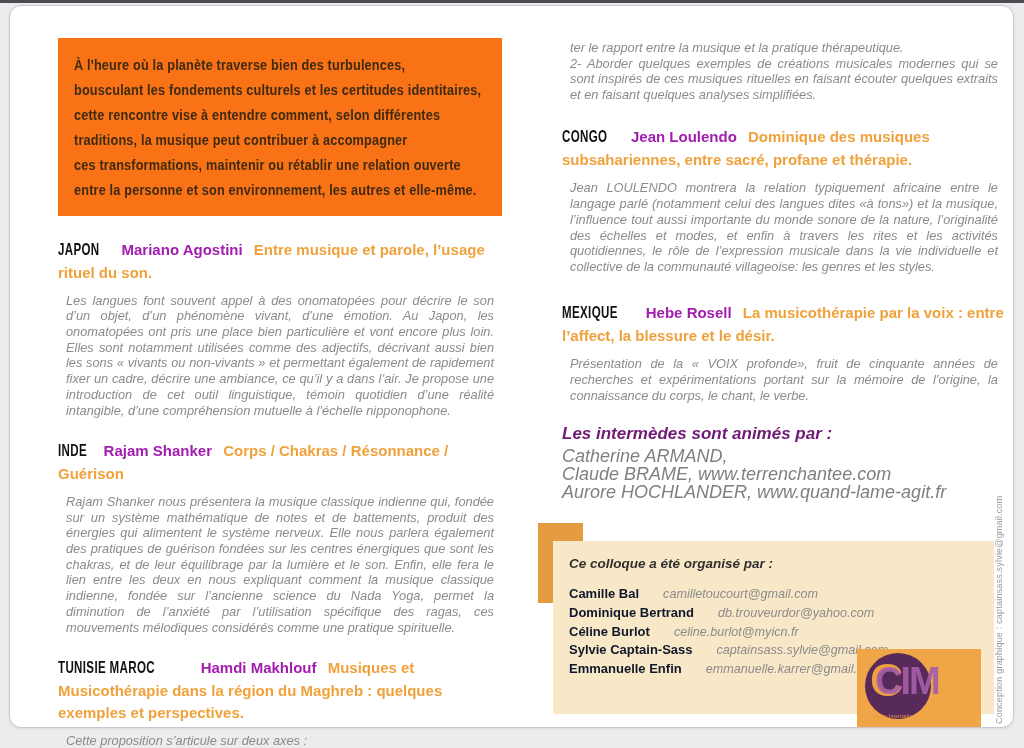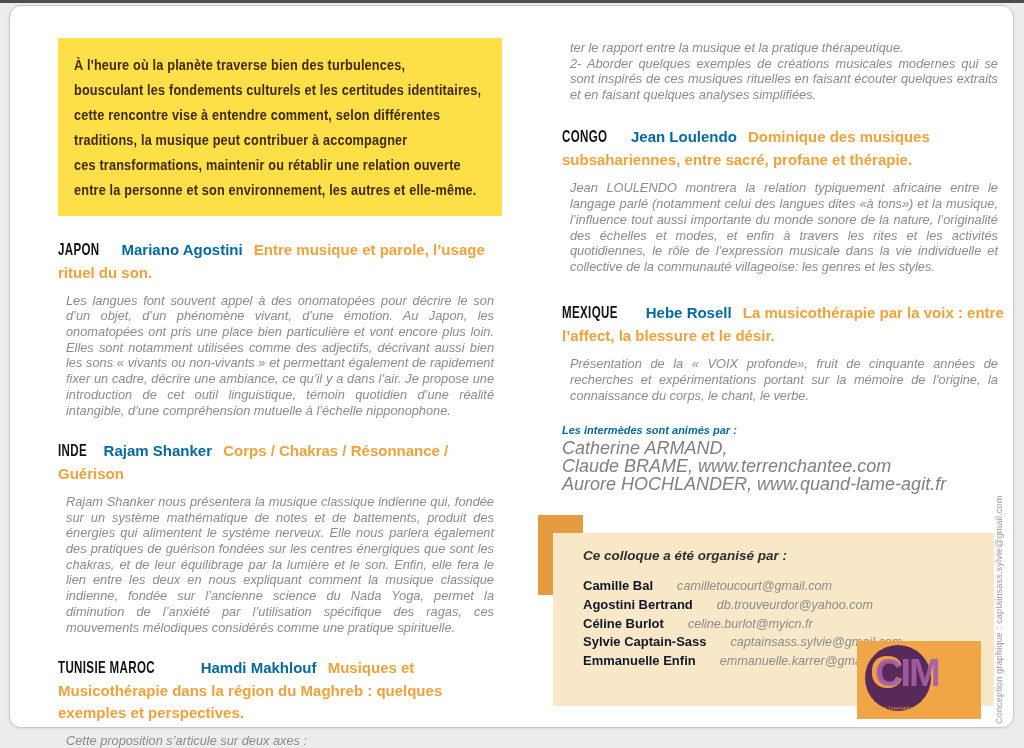--- a/index.html
+++ b/index.html
@@ -10,50 +10,50 @@
   }
   .top-strip{position:absolute;top:0;left:0;width:1024px;height:3px;background:#4c4c52;}
   .page{
     position:absolute;left:9px;top:5px;width:1003px;height:721px;
     background:#ffffff;border:1px solid #c8c8ce;border-radius:12px;
     box-shadow:0 1px 3px rgba(0,0,0,.08);
   }
   
   .col-left{position:absolute;left:48px;top:32px;width:444px;}
   .intro-box{
-    background:#fde047;padding:14px 16px;margin-bottom:22px;
+    background:#f97316;padding:14px 16px;margin-bottom:22px;
   }
   .intro-text{
     display:inline-block;white-space:pre;width:max-content;
     transform:scaleX(.82);transform-origin:left top;
     font-weight:bold;font-size:15.5px;line-height:25px;color:#3f2a12;
     letter-spacing:.2px;
   }
   .sec-head{font-size:15px;font-weight:bold;color:#1f1f1f;line-height:1.45;margin:0 0 9px;}
   .country{
     display:inline-block;white-space:nowrap;font-size:16.5px;letter-spacing:.5px;
     transform:scaleX(.70);transform-origin:0 62%;color:#111;
   }
-  .speaker{color:#0369a1;margin-right:7px;}
+  .speaker{color:#a21caf;margin-right:7px;}
   .sec-title{color:#EFA23B;}
   .body-txt{
     font-style:italic;color:#8b8b8b;font-size:12.8px;line-height:15.7px;
     text-align:justify;white-space:pre-line;margin:0 8px 21px;
   }
   
   .col-right{position:absolute;left:552px;top:34px;width:444px;}
   .mb22{margin-bottom:22px;} .mb10{margin-bottom:10px;} .mb26{margin-bottom:26px;}
   .intermedes{margin-top:14px;}
-  .inter-head{font-size:11px;font-weight:bold;font-style:italic;color:#0369a1;margin:7px 0 3px;}
+  .inter-head{font-size:17px;font-weight:bold;font-style:italic;color:#701a75;margin:7px 0 3px;}
   .inter-line{font-style:italic;color:#7f7f7f;font-size:18px;line-height:18px;}
   
   .org-wrap{position:relative;margin:40px 0 0 -9px;width:441px;}
   .org-tab{position:absolute;left:-15px;top:-18px;width:45px;height:80px;background:#E59B3F;}
   .org-box{
-    position:relative;background:#F9E8C8;padding:15px 0 14px 30px;min-height:144px;
+    position:relative;background:#F9E8C8;padding:15px 0 14px 16px;min-height:144px;
   }
   .org-title{font-size:13.5px;font-weight:bold;font-style:italic;color:#2f2f2f;margin:0 0 14px;}
   .org-row{font-size:13px;line-height:18.6px;}
   .org-name{font-weight:bold;color:#0f172a;margin-right:24px;}
   .org-email{font-style:italic;color:#8b8b8b;font-size:12.6px;}
   
   .logo{position:absolute;left:304px;top:108px;width:124px;height:78px;background:#F0A546;overflow:hidden;}
   .logo-circle{position:absolute;left:8px;top:4px;width:66px;height:66px;border-radius:50%;background:#572A59;}
   .logo-c{
     position:absolute;left:13px;top:8px;font-size:46px;font-weight:bold;color:#F0A041;
@@ -144,21 +144,21 @@
 
     <div class="org-wrap">
       <div class="org-tab"></div>
       <div class="org-box">
         <p class="org-title">Ce colloque a été organisé par :</p>
 
         <div class="org-row">
           <span class="org-name">Camille Bal</span><span class="org-email">camilletoucourt@gmail.com</span>
         </div>
         <div class="org-row">
-          <span class="org-name">Agostini Bertrand</span><span class="org-email">db.trouveurdor@yahoo.com</span>
+          <span class="org-name">Dominique Bertrand</span><span class="org-email">db.trouveurdor@yahoo.com</span>
         </div>
         <div class="org-row">
           <span class="org-name">Céline Burlot</span><span class="org-email">celine.burlot@myicn.fr</span>
         </div>
         <div class="org-row">
           <span class="org-name">Sylvie Captain-Sass</span><span class="org-email">captainsass.sylvie@gmail.com</span>
         </div>
         <div class="org-row">
           <span class="org-name">Emmanuelle Enfin</span><span class="org-email">emmanuelle.karrer@gmail.com</span>
         </div>

